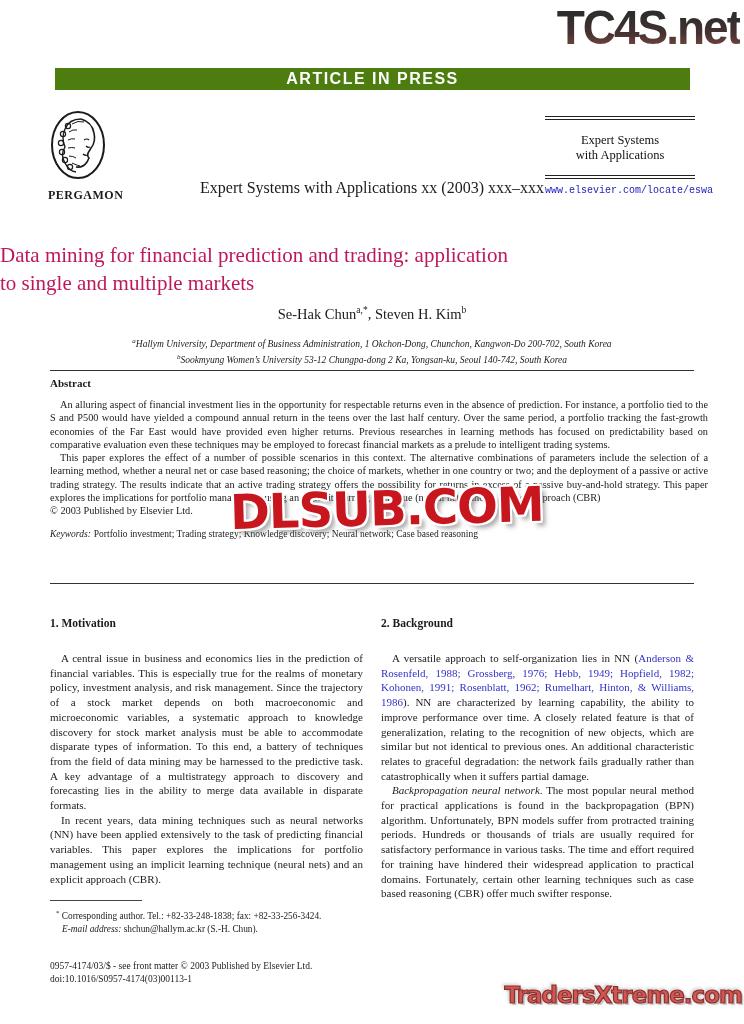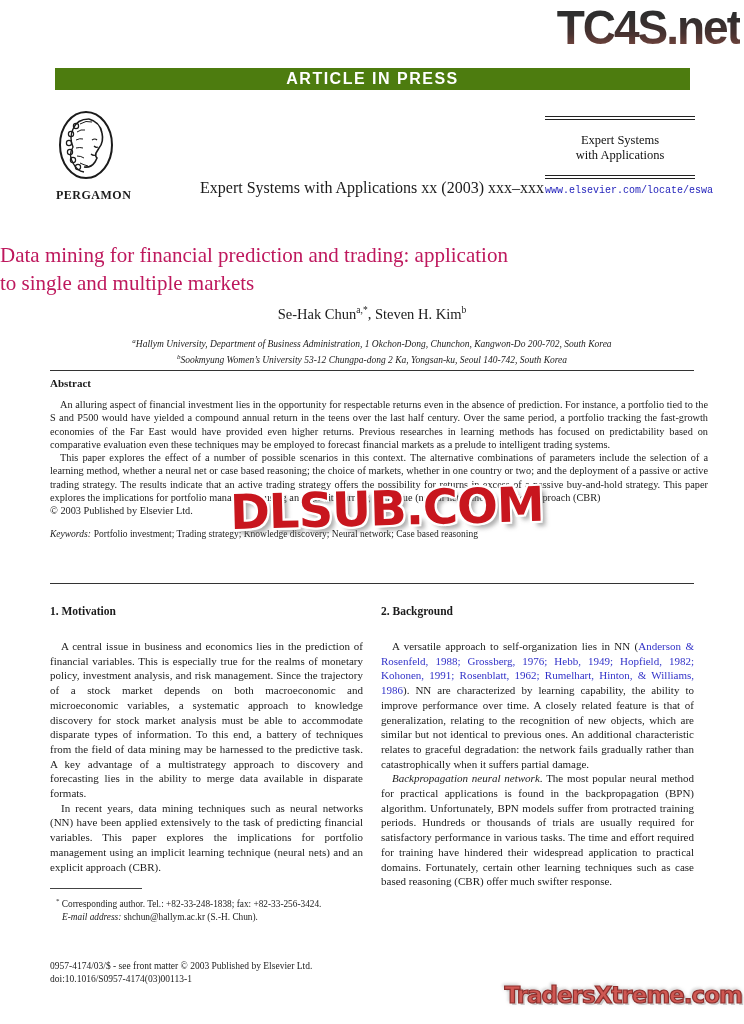--- a/index.html
+++ b/index.html
@@ -21,21 +21,21 @@
 
   
   .banner{
     left:55px;right:54px;top:68px;height:22px;background:#4d7c0f;
     text-align:center;line-height:22px;
     font-family:"Liberation Sans", sans-serif;font-weight:bold;font-size:16px;
     color:#ffffff;letter-spacing:1.5px;
   }
 
   
-  .pergamon{left:56px;top:110px;width:80px;text-align:left;}
+  .pergamon{left:48px;top:110px;width:80px;text-align:left;}
   .pergamon-label{font-weight:bold;font-size:12px;letter-spacing:0.5px;margin-top:2px;}
   .jcitation{left:0;right:0;top:179px;text-align:center;font-size:16px;}
   .jbox{right:49px;top:116px;width:150px;text-align:center;}
   .dblrule{height:2px;border-top:1px solid #222;border-bottom:1px solid #222;}
   .jname{font-family:Liberation Serif, serif;font-size:12.5px;line-height:15px;padding:13px 0 12px 0;color:#111;}
   .jurl{font-family:Liberation Mono, monospace;font-size:10px;color:#2323bb;margin-top:6px;}
 
   
   .title{left:0;right:0;top:241px;font-size:21px;line-height:28px;color:#be185d;}
   .authors{left:0;right:0;top:305px;text-align:center;font-size:14.5px;}
@@ -50,21 +50,21 @@
   
   .abstract{left:50px;right:36px;top:377px;}
   .abs-head{font-weight:bold;font-size:11px;margin:0 0 9px 0;}
   .abstract p.body{margin:0;font-size:10.3px;line-height:13.3px;text-align:justify;text-indent:10px;}
   .copyright{margin:0;font-size:10.3px;line-height:13.3px;}
   .keywords{margin:11px 0 0 0;font-size:9.5px;}
   .keywords i{margin-right:3px;}
 
   
   .columns{left:50px;right:50px;top:605px;display:flex;gap:18px;}
-  .col{flex:1;min-width:0;}
+  .col{flex:1;min-width:0;margin-top:12px;}
   .sec-head{font-weight:bold;font-size:11.5px;margin:0 0 22px 0;}
   .col p.body{margin:0;font-size:11px;line-height:14.7px;text-align:justify;text-indent:11px;}
   .cite{color:#3232c8;text-decoration:none;}
   .fn{margin-top:14px;}
   .fn-rule{width:92px;border-top:1px solid #444;margin-bottom:6px;}
   .fn p{margin:0;font-size:9.3px;line-height:12.5px;}
   .fn p.l1{padding-left:6px;}
   .fn p.l2{padding-left:12px;}
   .fn sup{font-size:7px;}
 

